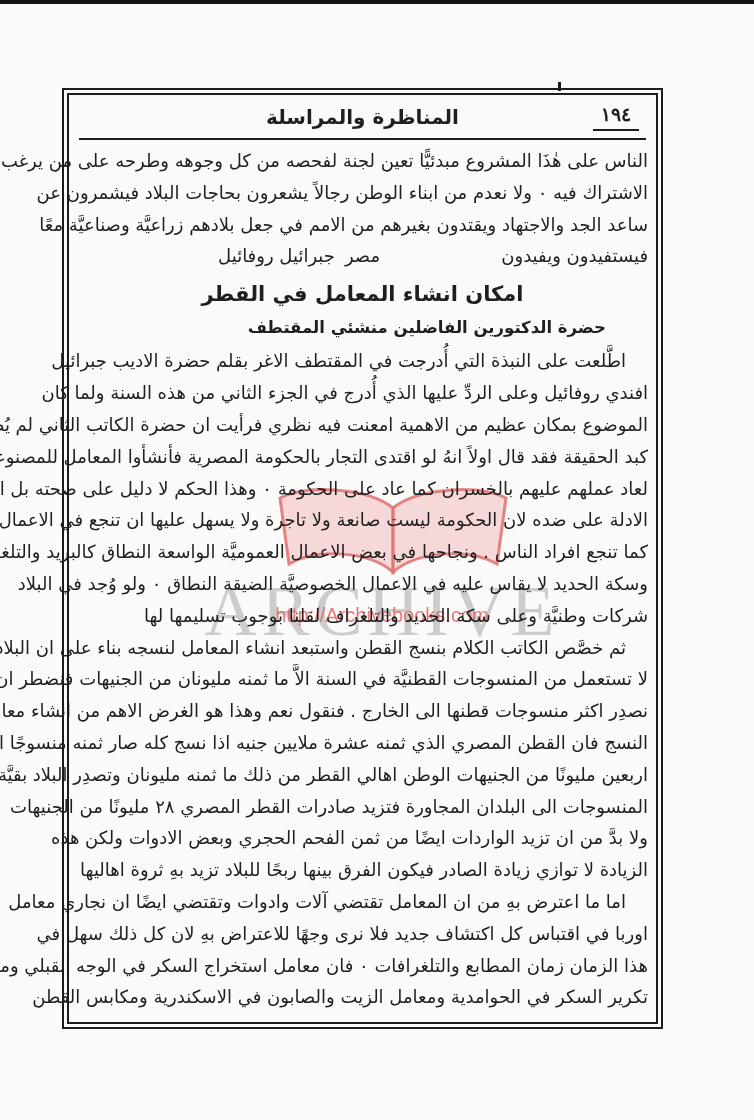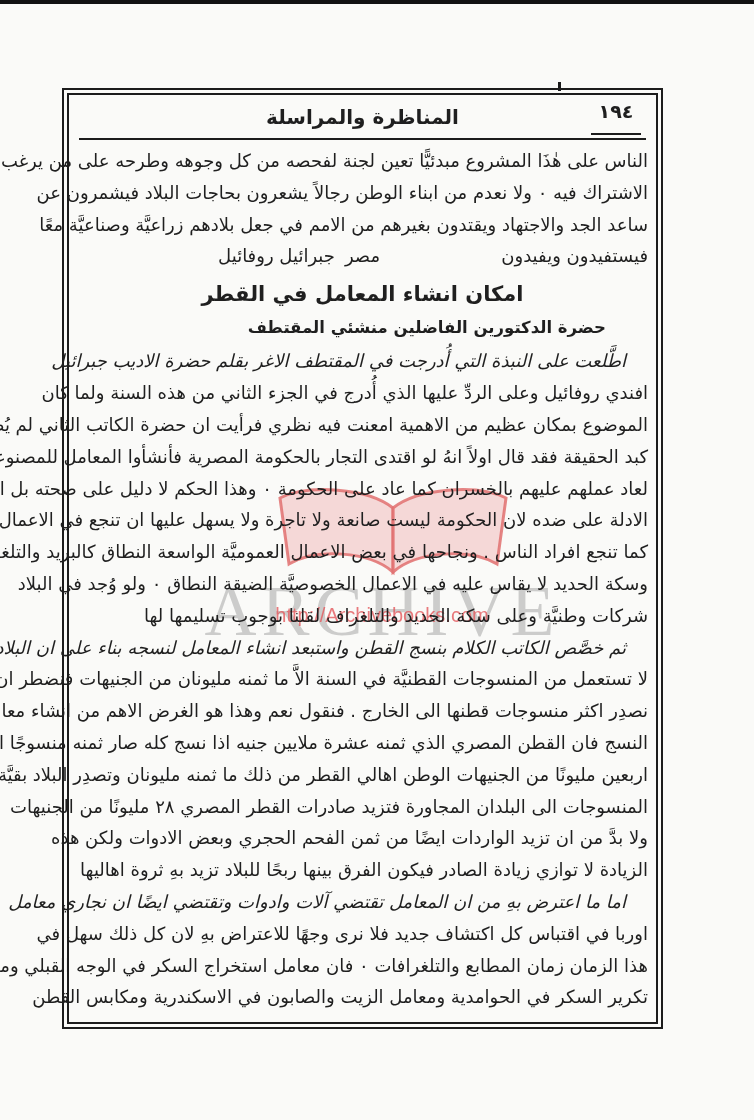--- a/index.html
+++ b/index.html
@@ -17,26 +17,26 @@
   .wm-url{position:absolute;left:232px;top:604px;width:300px;text-align:center;
           font-family:"Liberation Sans",sans-serif;font-size:20px;color:rgba(228,89,92,.8);}
 
   
   .frame{position:absolute;z-index:2;left:62px;top:88px;width:601px;height:941px;
          box-sizing:border-box;border:2px solid #1c1c1c;padding:5px 13px 0 13px;
          direction:rtl;color:#1f1f1f;}
   .frame::before{content:"";position:absolute;inset:3px;border:2px solid #1c1c1c;pointer-events:none;}
 
   .header{display:grid;grid-template-columns:64px 1fr 64px;align-items:center;height:40px;margin-top:2px;}
-  .pnum{font-size:19px;font-weight:bold;justify-self:center;border-bottom:2px solid #1c1c1c;padding:0 8px 11px 8px;}
+  .pnum{font-size:19px;font-weight:bold;justify-self:center;border-bottom:2px solid #1c1c1c;padding:0 8px 3px 8px;font-family:Liberation Serif, serif;}
   .ptitle{font-size:20px;font-weight:bold;justify-self:center;letter-spacing:1px;}
   .rule{border-top:2px solid #1c1c1c;margin:1px 2px 5px 2px;}
 
   .bline{font-size:18px;line-height:31.8px;text-align:justify;text-align-last:justify;white-space:nowrap;}
-  .bline.indent{padding-right:22px;font-style:italic;}
+  .bline.indent{padding-right:22px;}
   .bline.endline{text-align-last:right;white-space:normal;}
 
   .sigrow{display:grid;grid-template-columns:1fr auto 1fr;font-size:18px;line-height:32px;}
   .sig-cont{text-align:right;}
   .sig-place{text-align:right;padding:0 10px;}
   .sig-name{text-align:right;padding-left:78px;}
 
   .atitle{text-align:center;font-size:21px;font-weight:bold;line-height:30px;margin:7px 0 5px 0;}
   .salut{font-size:16.5px;font-weight:bold;line-height:28px;padding-right:42px;margin-bottom:3px;}
 </style>

